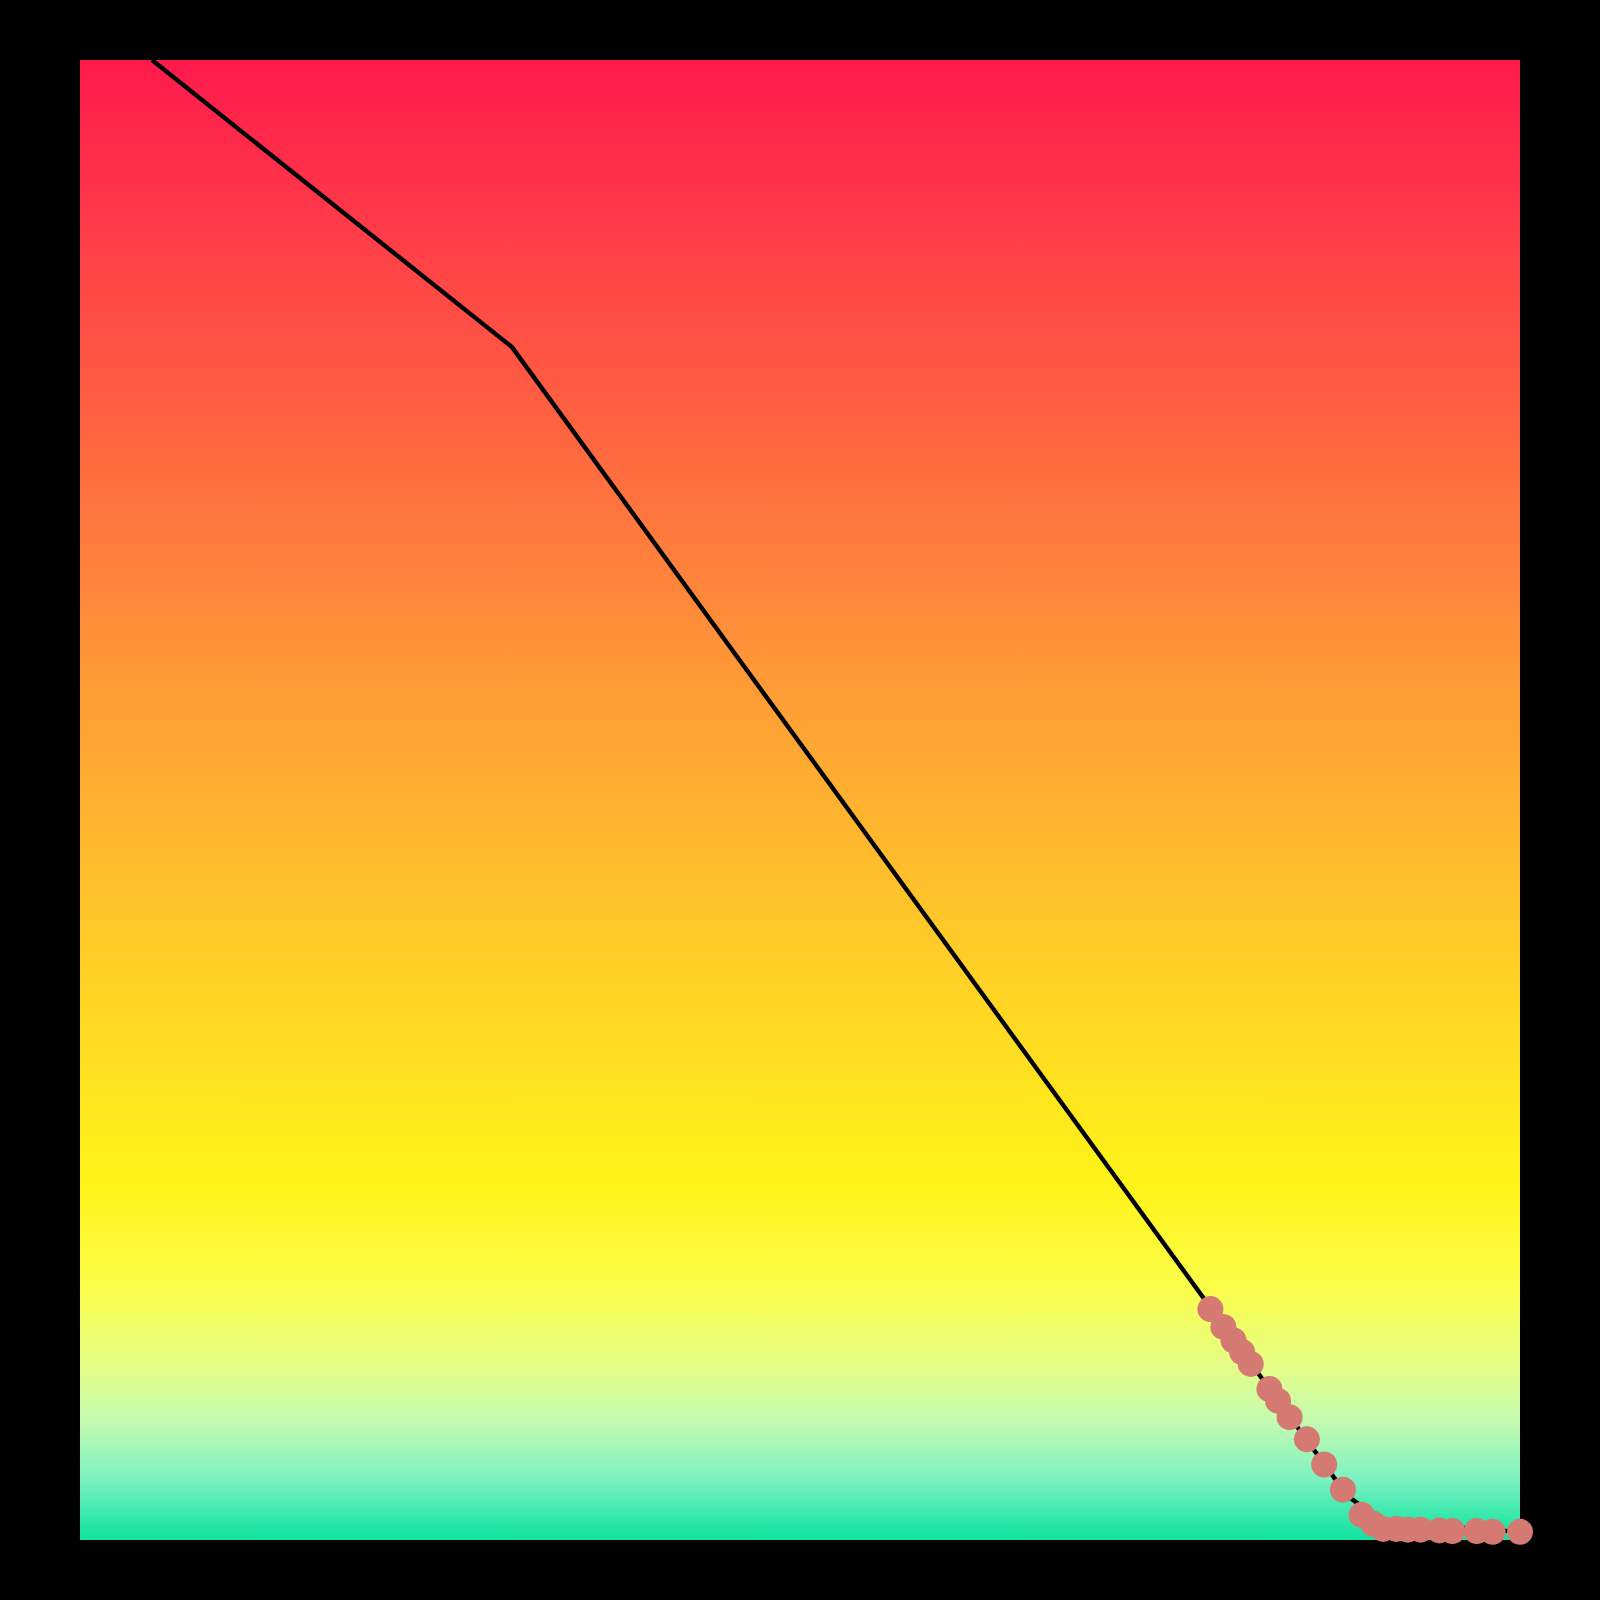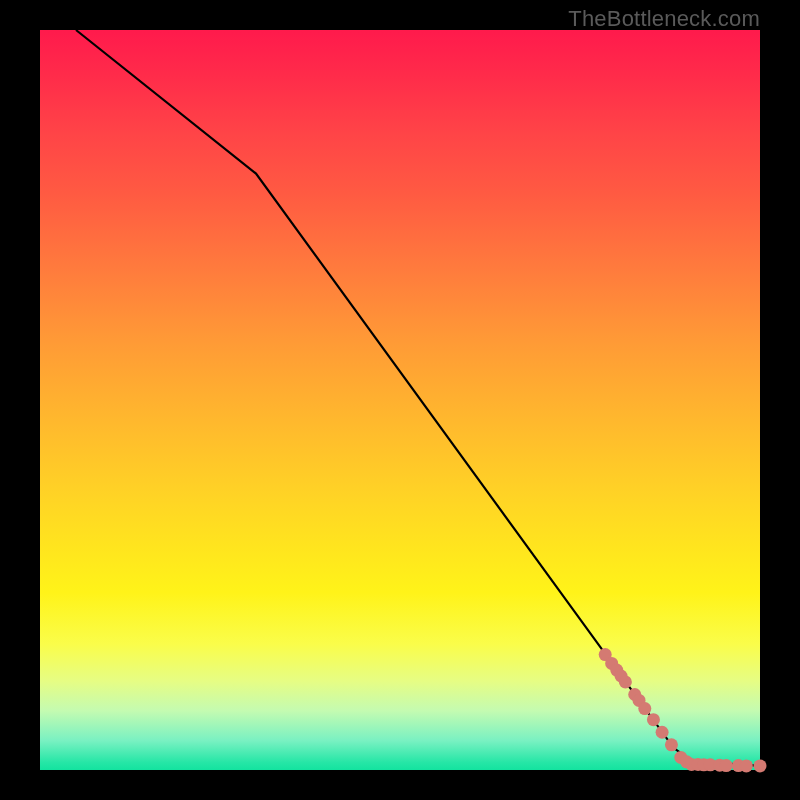--- a/index.html
+++ b/index.html
@@ -68,21 +68,20 @@
     width: 100%;
     height: 100%;
     overflow: visible;
   }
 </style>
 </head>
 <body>
 
 <div class="frame">
 
-  <div class="watermark">TheBottleneck.com</div>
 
   <div class="plot-area">
     <div class="gradient-bg"></div>
 
     <svg class="overlay" viewBox="0 0 720 740" preserveAspectRatio="none">
       <g>
         <path id="curve-path" d="M36.00 0.00 L216.00 143.56 L633.60 717.80 L651.60 731.12 L720.00 735.93" fill="none" stroke="#000000" stroke-width="2.2"></path>
       </g>
       <g id="scatter-group">
           <circle cx="565.20" cy="624.56" r="6.5" fill="#d47a72"></circle>

